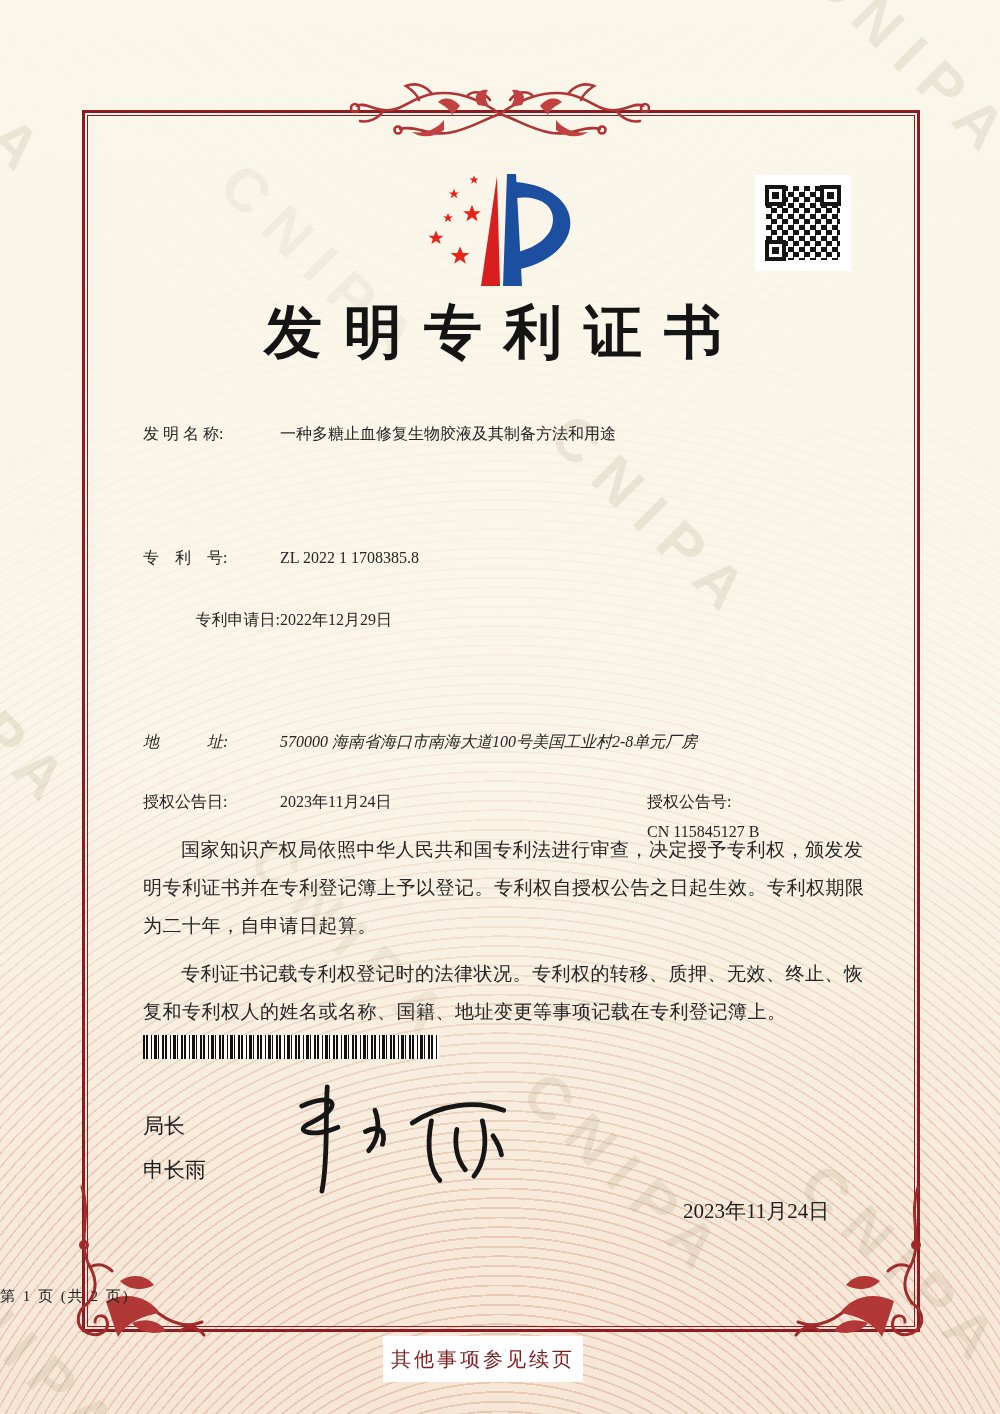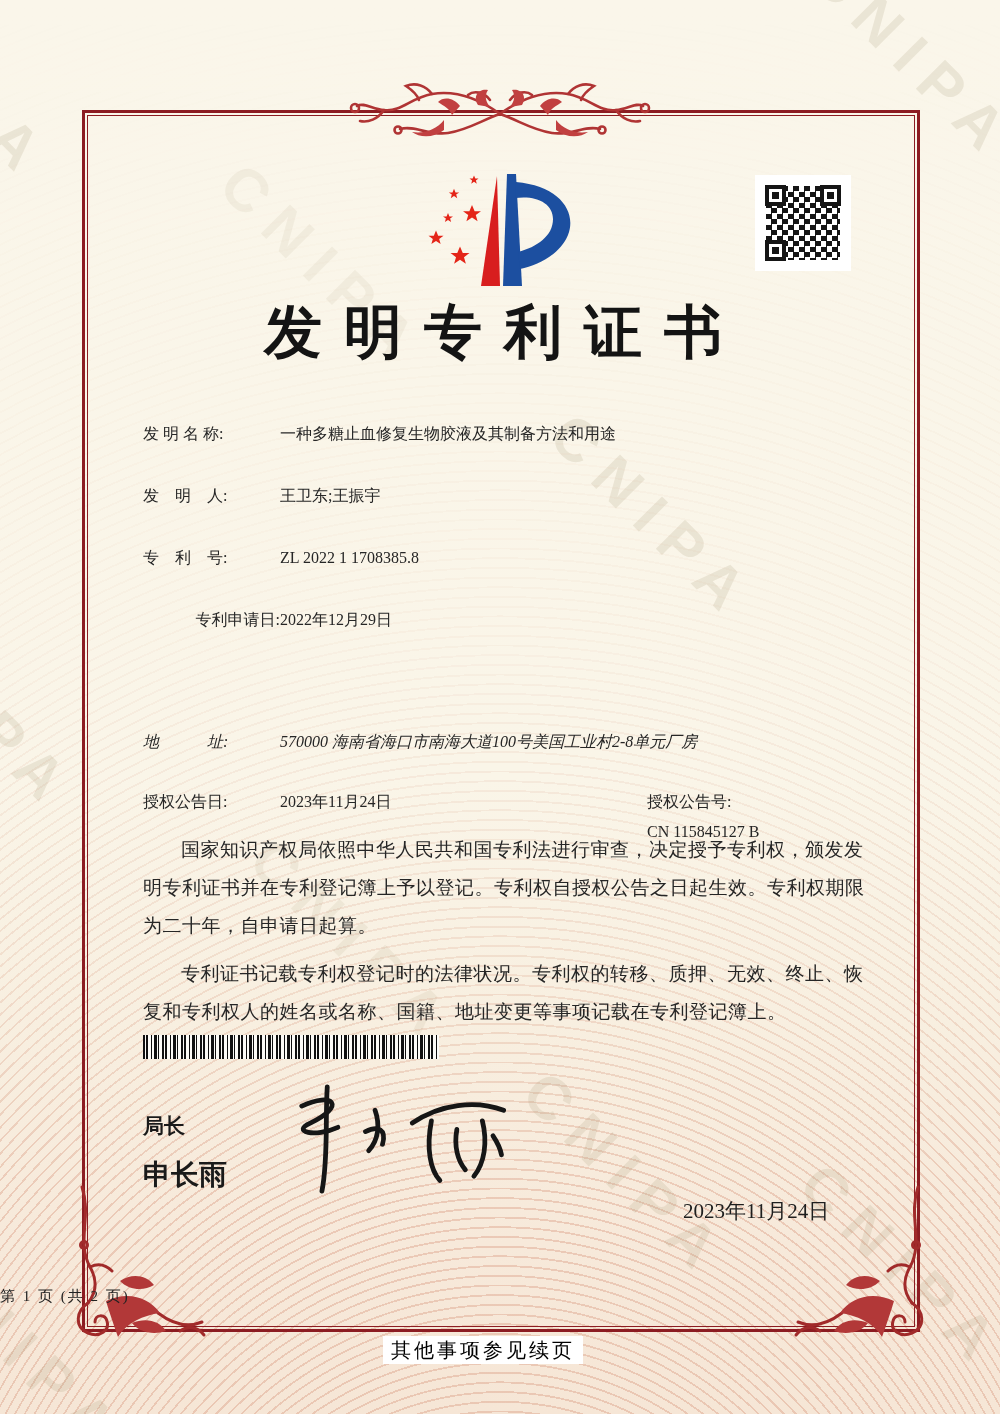--- a/index.html
+++ b/index.html
@@ -54,31 +54,31 @@
   .body-text p { text-indent:2em; }
   .body-text p + p { margin-top:10px; }
   
   .barcode { position:absolute; left:143px; top:1035px; width:296px; height:24px;
     background:repeating-linear-gradient(90deg,
       #101010 0 2px,#fcfbf7 2px 3px,#101010 3px 5px,#fcfbf7 5px 8px,
       #101010 8px 9px,#fcfbf7 9px 11px,#101010 11px 14px,#fcfbf7 14px 15px,
       #101010 15px 16px,#fcfbf7 16px 19px); }
   
   .sig-title { position:absolute; left:143px; top:1112px; font-family:"Liberation Sans","DejaVu Sans",sans-serif;
-               font-weight:700; font-size:21px; color:#1a1a1a; }
+               font-weight:400; font-size:21px; color:#1a1a1a; }
   .sig-name  { position:absolute; left:143px; top:1156px; font-family:"Liberation Sans","DejaVu Sans",sans-serif;
-               font-weight:700; font-size:28px; color:#1a1a1a;text-align:center; }
+               font-weight:400; font-size:21px; color:#1a1a1a;text-align:center; }
   .sig-img { position:absolute; left:272px; top:1080px; width:255px; height:118px; }
   .issue-date { position:absolute; left:683px; top:1197px; font-size:21px; color:#1e1e1e; }
   
   .page-info { position:absolute; left:0; top:1287px; width:100%; text-align:left;
                font-size:15px; letter-spacing:2px; color:#222; }
-  .footer-note { position:absolute; left:383px; top:1336px; width:200px; height:28px;
+  .footer-note { position:absolute; left:383px; top:1336px; width:200px; height:46px;
                  background:#ffffff; display:flex; align-items:center; justify-content:center;
-                 font-size:20px; letter-spacing:3px; color:#000000; }
+                 font-size:20px; letter-spacing:3px; color:#7f1d1d; }
   
   .orn-top { position:absolute; left:340px; top:78px; width:320px; height:68px; }
   .orn-corner { position:absolute; width:148px; height:162px; }
   .orn-bl { left:62px;  top:1183px; }
   .orn-br { left:790px; top:1183px; transform:scaleX(-1); }
 </style>
 </head>
 <body>
 
 <div class="page">
@@ -167,23 +167,20 @@
       <div class="finder f-tr"></div>
       <div class="finder f-bl"></div>
     </div>
   </div>
 
   <div class="title">发明专利证书</div>
 
   <div class="row" style="top:419px;">
     <span class="lbl">发 明 名 称:</span><span class="val" style="max-width:592px;">一种多糖止血修复生物胶液及其制备方法和用途</span>
   </div>
-  <div class="row" style="top:481px;">
-    <span class="lbl">发　明　人:</span><span class="val">王卫东;王振宇</span>
-  </div>
   <div class="row" style="top:543px;">
     <span class="lbl">专　利　号:</span><span class="val">ZL 2022 1 1708385.8</span>
   </div>
   <div class="row" style="top:605px;text-align:right;">
     <span class="lbl">专利申请日:</span><span class="val">2022年12月29日</span>
   </div>
   <div class="row" style="top:727px;font-style:italic;">
     <span class="lbl">地　　　址:</span><span class="val val-wrap">570000 海南省海口市南海大道100号美国工业村2-8单元厂房</span>
   </div>
   <div class="row" style="top:787px; width:737px;">

